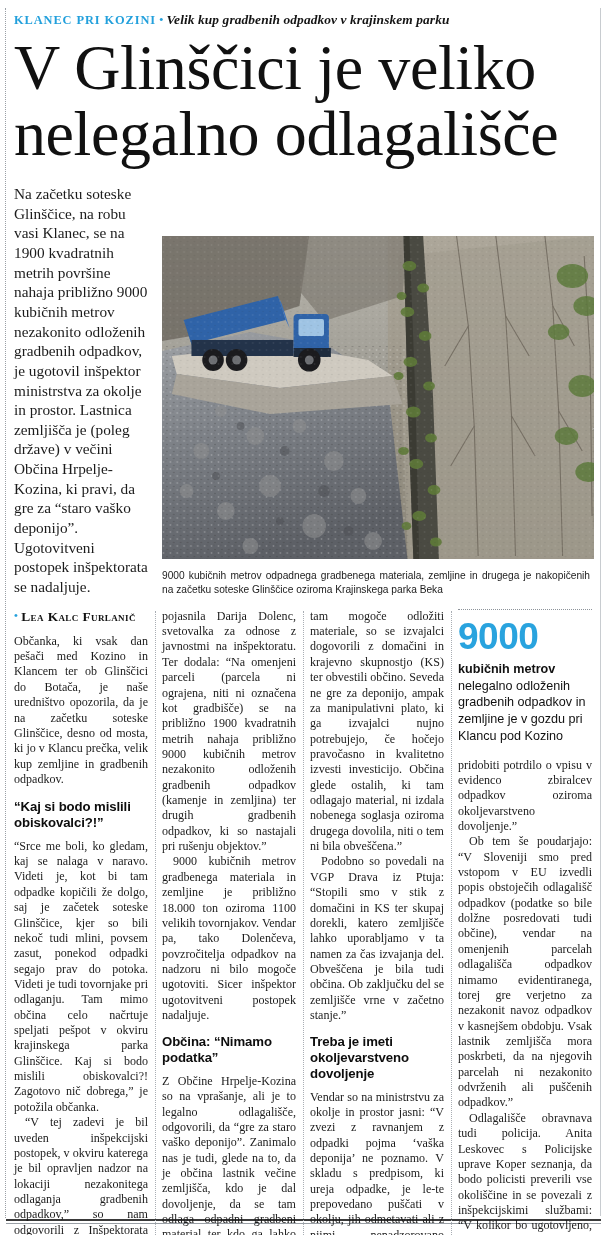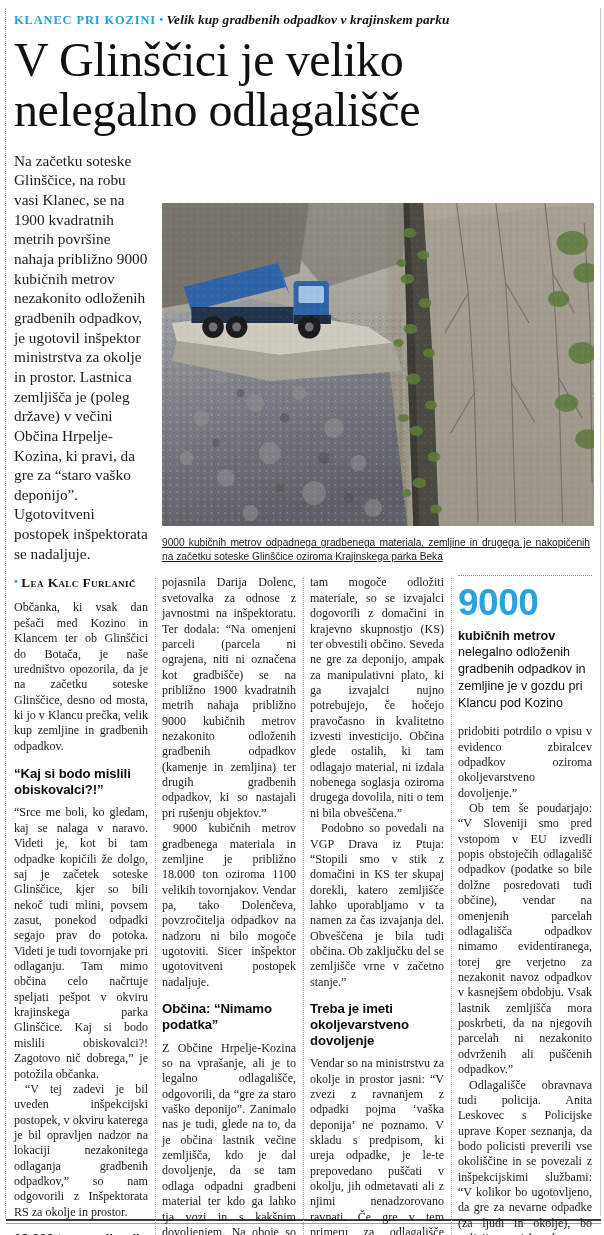--- a/index.html
+++ b/index.html
@@ -73,21 +73,21 @@
     font-weight: bold;
     color: #141414;
     font-size: 13.4px;
     letter-spacing: 0.1px;
   }
 
   
   .headline {
     margin: 7px 0 0 0;
     font-family: "Liberation Serif", serif;
-    font-size: 48px;
+    font-size: 64px;
     line-height: 1.04;
     font-weight: normal;
     letter-spacing: -0.4px;
     color: #111;
   }
   .headline .l2 { display: block; }
 
   
   .hero {
     margin-top: 16px;
@@ -127,21 +127,20 @@
     text-shadow: 0 0 2px rgba(0,0,0,.55);
   }
   .caption {
     margin-top: 10px;
     font-family: "Liberation Sans", sans-serif;
     font-size: 10.2px;
     line-height: 1.35;
     color: #1b1b1b;
     text-align: justify;
     padding-right: 4px;
-    text-decoration: underline;
   }
 
   
   .cols {
     margin-top: 12px;
     display: flex;
     gap: 0;
     height: 700px;
   }
   .col {

